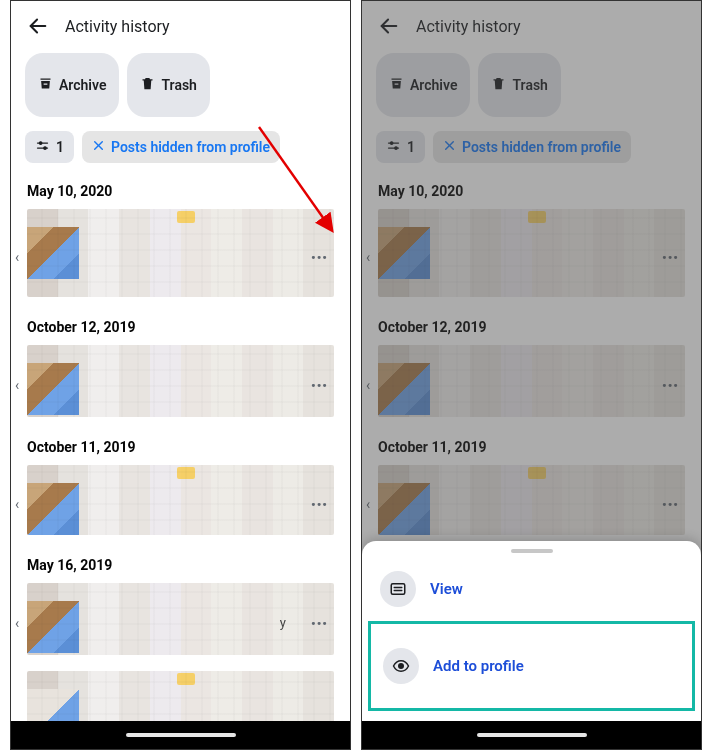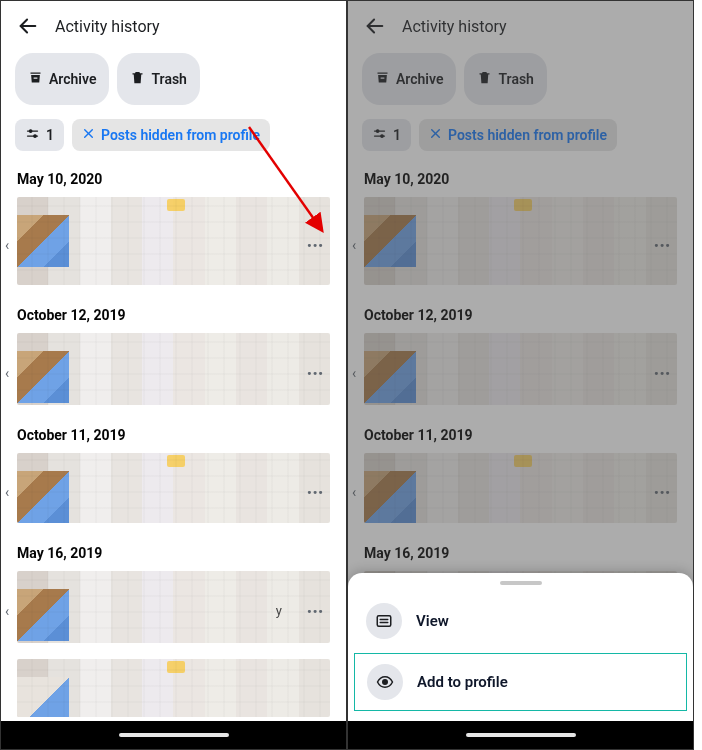--- a/index.html
+++ b/index.html
@@ -16,20 +16,21 @@
     width: 702px;
     height: 750px;
   }
   .pane {
     position: relative;
     width: 347px;
     height: 750px;
     border: 1px solid #333;
     background: #fff;
     overflow: hidden;
+    margin-left: 10px;
   }
   .pane-inner {
     position: absolute;
     inset: 0;
     overflow: hidden;
   }
   .appbar {
     display: flex;
     align-items: center;
     gap: 16px;
@@ -45,21 +46,21 @@
     display: flex;
     gap: 8px;
     padding: 6px 14px 10px 14px;
   }
   .pill {
     display: inline-flex;
     align-items: center;
     gap: 6px;
     background: #e4e6eb;
     border-radius: 18px;
-    padding: 17px 13px;
+    padding: 23px 13px;
     font-size: 14px;
     font-weight: 600;
     color: #1c1e21;
     cursor: pointer;
     text-align: right;
   }
   .filter-row {
     display: flex;
     gap: 8px;
     padding: 4px 14px 10px 14px;
@@ -193,27 +194,27 @@
     box-shadow: 0 -2px 12px rgba(0,0,0,.2);
   }
   .grabber{
     width:42px;height:4px;border-radius:3px;background:#c7c7c7;margin:0 auto 6px auto;
   }
   .sheet-item{
     display:flex;align-items:center;gap:14px;
     padding:12px 18px;
     font-size:15px;
     font-weight:600;
-    color:#0f172a;
+    color:#1d4ed8;
     cursor:pointer;
   }
   .sheet-item.highlight{
-    border:1px solid #14b8a6;
+    border:3px solid #14b8a6;
     margin:2px 6px 4px 6px;
-    padding:10px 12px;
+    padding:24px 12px;
   }
   .sheet-icon{
     width:36px;height:36px;border-radius:50%;
     background:#e4e6eb;
     display:flex;align-items:center;justify-content:center;
     color:#1c1e21;
   }
 
   
   .arrow{

